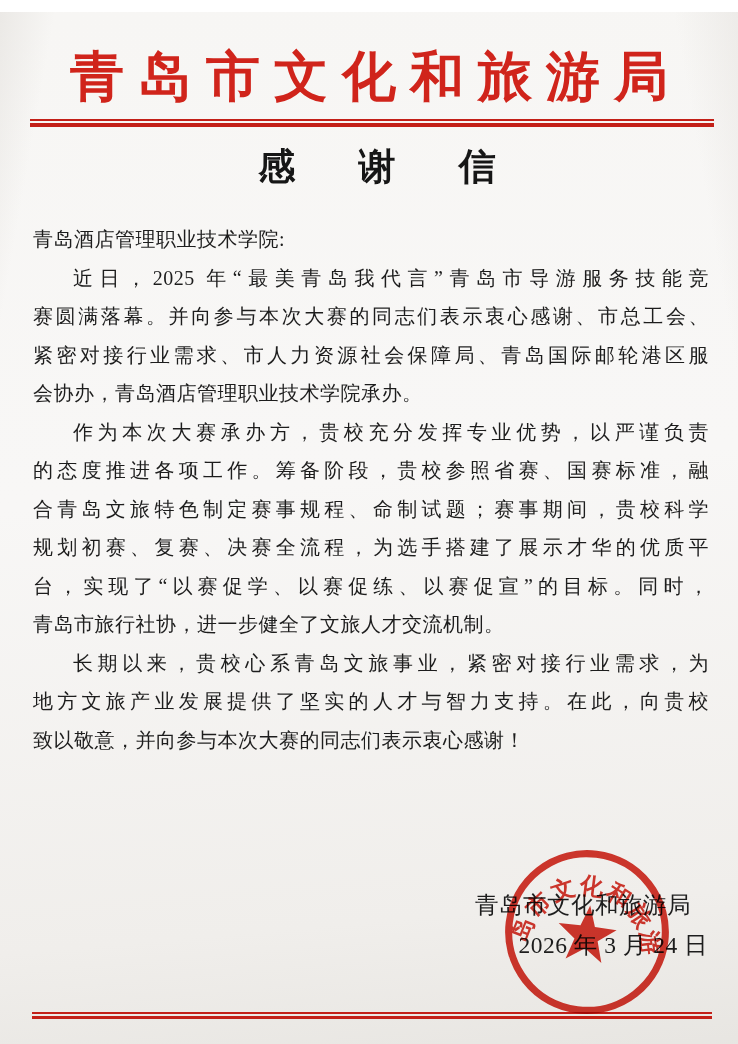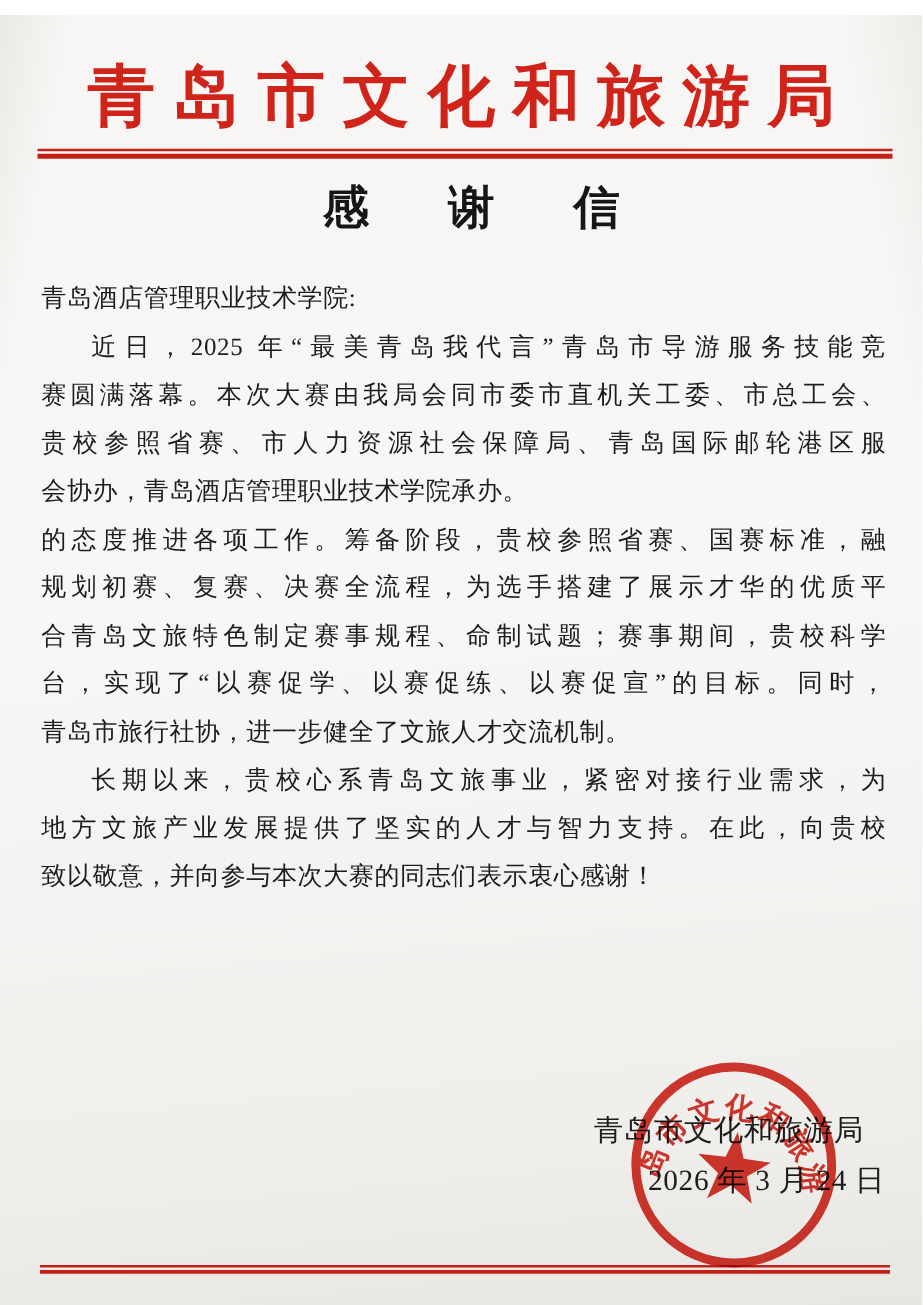--- a/index.html
+++ b/index.html
@@ -91,28 +91,29 @@
     <div class="thick"></div>
   </div>
 
   <div class="letter-title">感 谢 信</div>
 
   <div class="body-text">
     <div class="salutation">青岛酒店管理职业技术学院:</div>
     <div>
         <div class="para">
           <div class="line first">近日，2025 年“最美青岛我代言”青岛市导游服务技能竞</div>
-          <div class="line">赛圆满落幕。本次大赛由我局会同市委市直机关工委、市总工会、</div>
-          <div class="line">贵校参照省赛、市人力资源社会保障局、青岛国际邮轮港区服</div>
+          <div class="line">赛圆满落幕。并向参与本次大赛的同志们表示衷心感谢、市总工会、</div>
+          <div class="line">紧密对接行业需求、市人力资源社会保障局、青岛国际邮轮港区服</div>
           <div class="line last">会协办，青岛酒店管理职业技术学院承办。</div>
         </div>
         <div class="para">
+          <div class="line first">作为本次大赛承办方，贵校充分发挥专业优势，以严谨负责</div>
           <div class="line">的态度推进各项工作。筹备阶段，贵校参照省赛、国赛标准，融</div>
+          <div class="line">合青岛文旅特色制定赛事规程、命制试题；赛事期间，贵校科学</div>
           <div class="line">规划初赛、复赛、决赛全流程，为选手搭建了展示才华的优质平</div>
-          <div class="line">合青岛文旅特色制定赛事规程、命制试题；赛事期间，贵校科学</div>
           <div class="line">台，实现了“以赛促学、以赛促练、以赛促宣”的目标。同时，</div>
           <div class="line last">青岛市旅行社协，进一步健全了文旅人才交流机制。</div>
         </div>
         <div class="para">
           <div class="line first">长期以来，贵校心系青岛文旅事业，紧密对接行业需求，为</div>
           <div class="line">地方文旅产业发展提供了坚实的人才与智力支持。在此，向贵校</div>
           <div class="line last">致以敬意，并向参与本次大赛的同志们表示衷心感谢！</div>
         </div>
       </div>
   </div>

